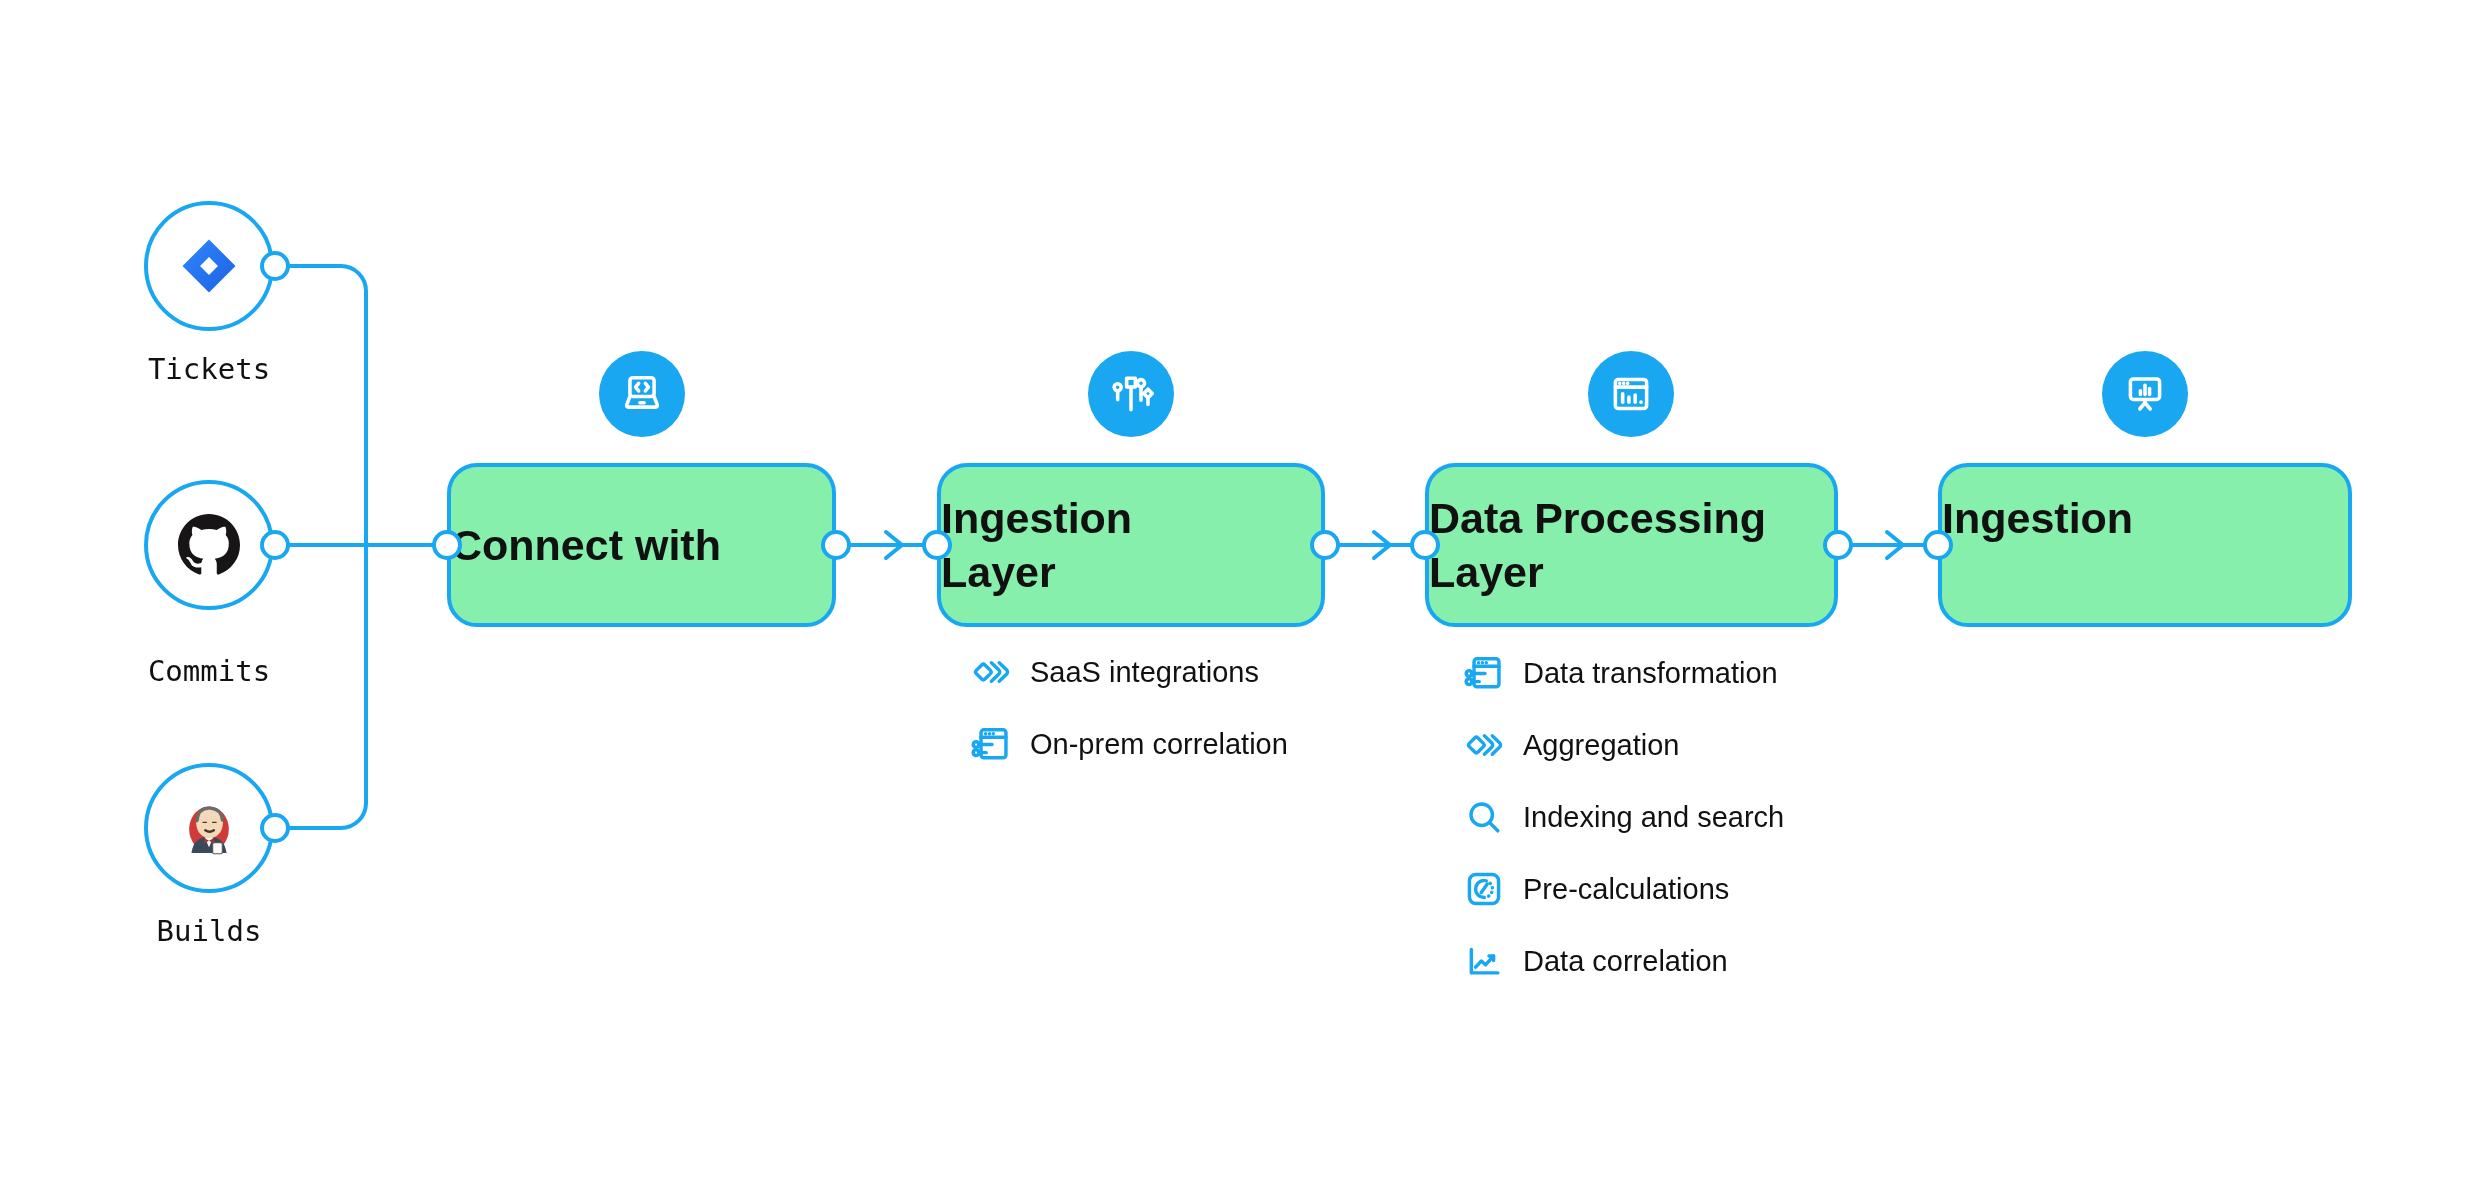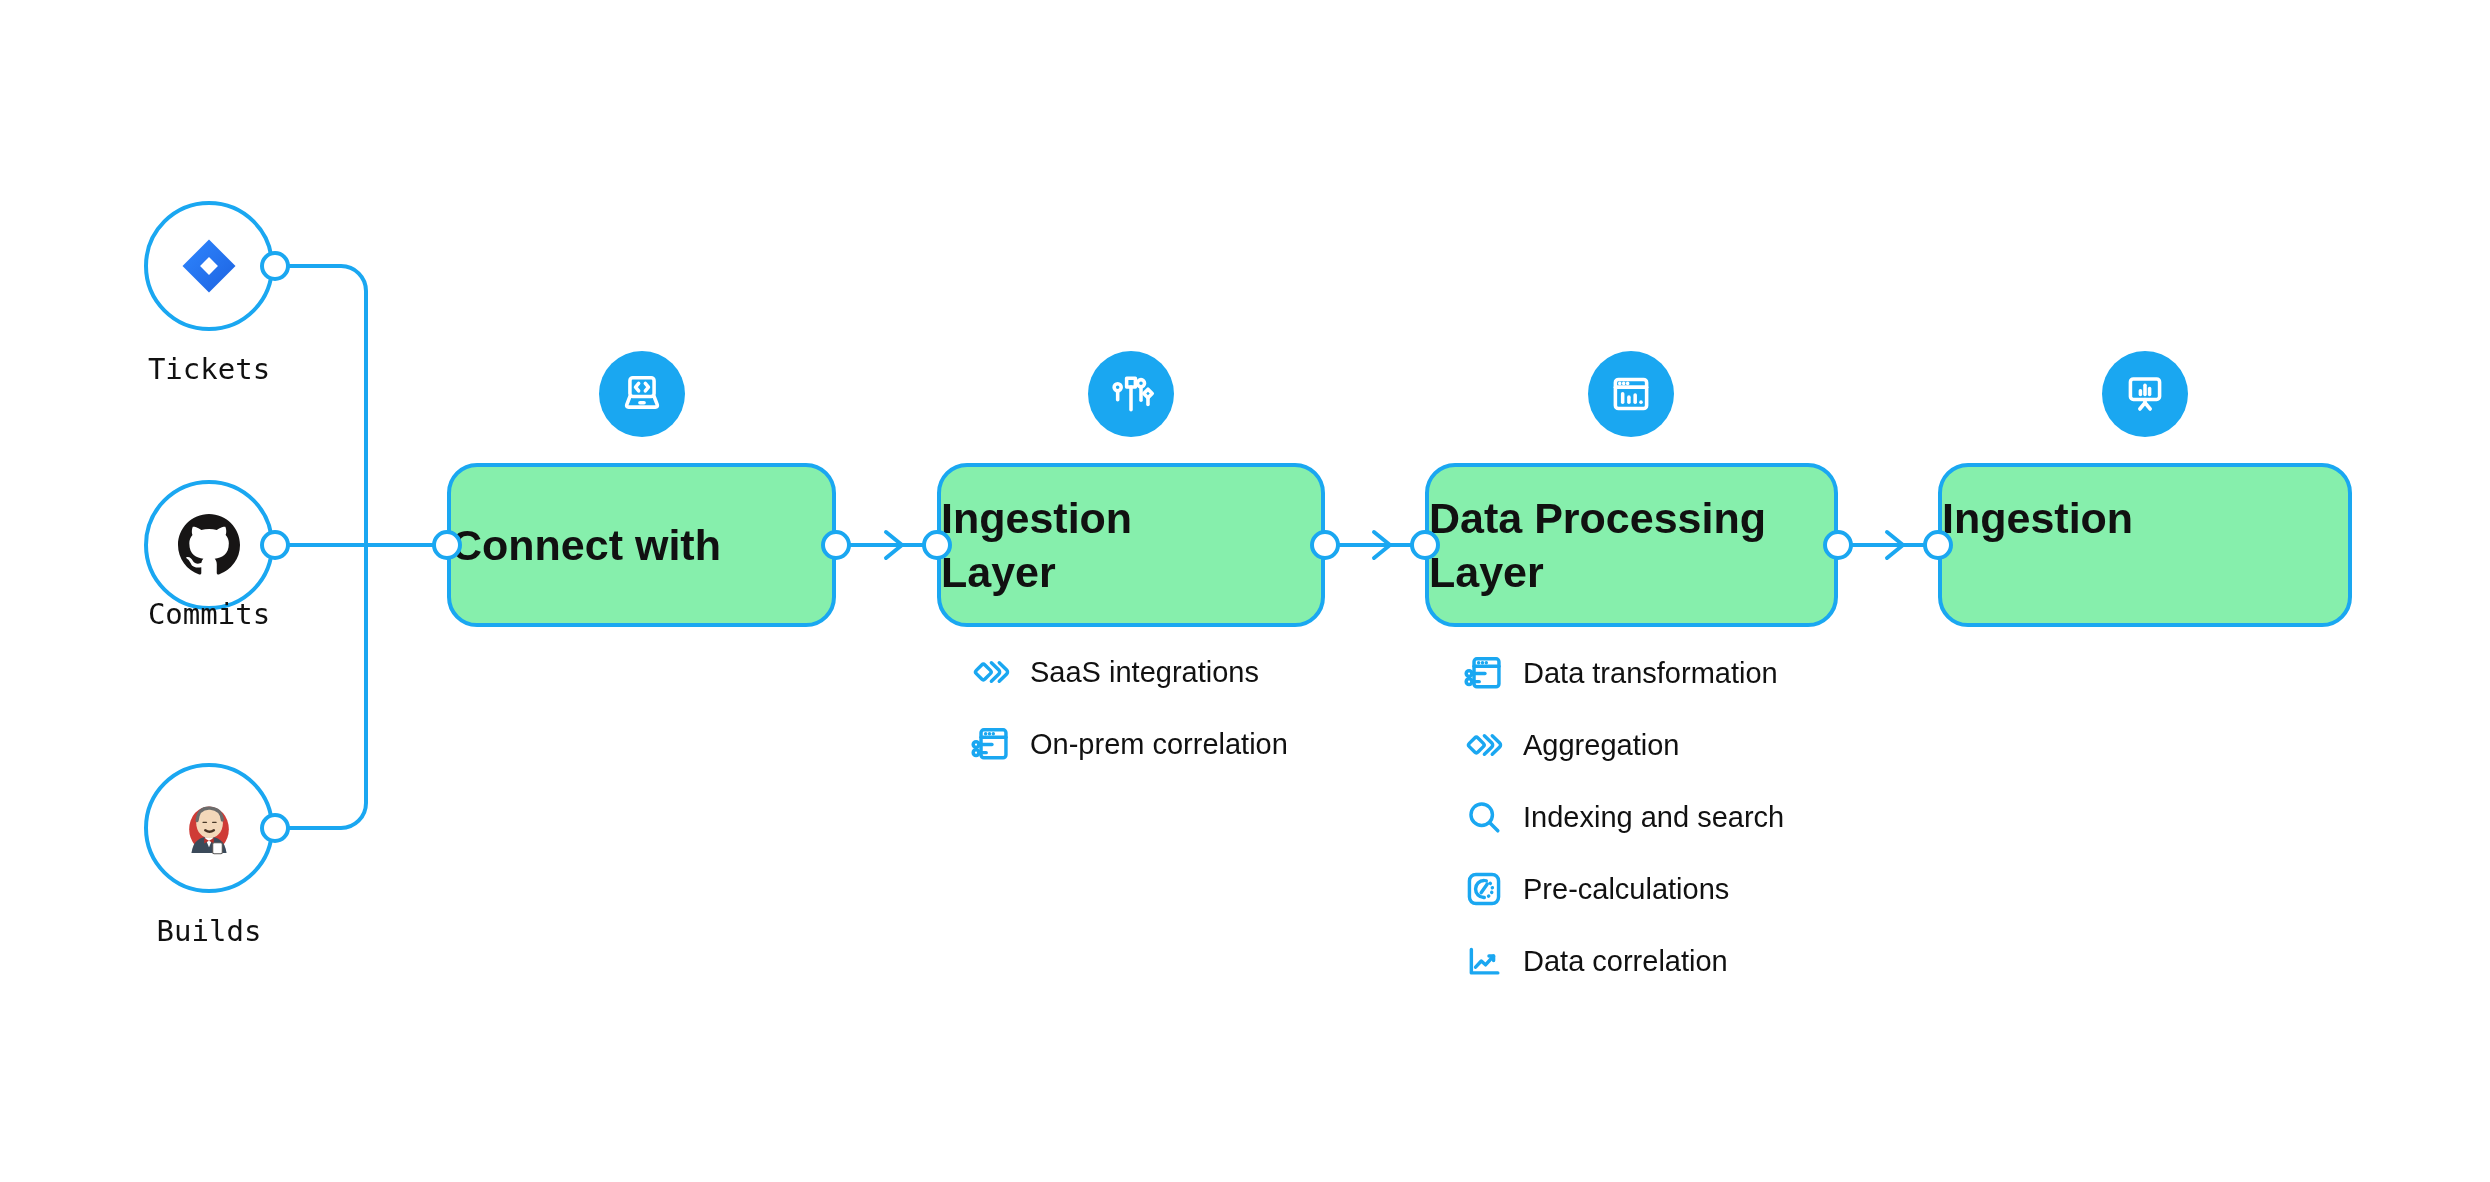--- a/index.html
+++ b/index.html
@@ -114,21 +114,21 @@
       <path d="M12 9.1 L14.9 12 L12 14.9 L9.1 12 Z" fill="#ffffff"></path>
     </svg>
   </div>
   <div class="source-label" style="left:79px;top:351px">Tickets</div>
 
   <div class="source" style="left:144px;top:480px">
     <svg width="62" height="62" viewBox="0 0 16 16">
       <path fill="#171515" d="M8 0C3.58 0 0 3.58 0 8c0 3.54 2.29 6.53 5.47 7.59.4.07.55-.17.55-.38 0-.19-.01-.82-.01-1.49-2.01.37-2.53-.49-2.69-.94-.09-.23-.48-.94-.82-1.13-.28-.15-.68-.52-.01-.53.63-.01 1.08.58 1.23.82.72 1.21 1.87.87 2.33.66.07-.52.28-.87.51-1.07-1.78-.2-3.64-.89-3.64-3.95 0-.87.31-1.59.82-2.15-.08-.2-.36-1.02.08-2.12 0 0 .67-.21 2.2.82.64-.18 1.32-.27 2-.27s1.36.09 2 .27c1.53-1.04 2.2-.82 2.2-.82.44 1.1.16 1.92.08 2.12.51.56.82 1.27.82 2.15 0 3.07-1.87 3.75-3.65 3.95.29.25.54.73.54 1.48 0 1.07-.01 1.93-.01 2.2 0 .21.15.46.55.38A8.01 8.01 0 0 0 16 8c0-4.42-3.58-8-8-8z"></path>
     </svg>
   </div>
-  <div class="source-label" style="left:79px;top:596px">Commits</div>
+  <div class="source-label" style="left:79px;top:653px">Commits</div>
 
   <div class="source" style="left:144px;top:763px">
     <svg width="68" height="68" viewBox="0 0 24 24">
       <ellipse cx="12" cy="12.4" rx="7" ry="8" fill="#cf3b36"></ellipse>
       <path d="M5.8 20.8 C6.4 16.4 9 15.1 12 15.1 C15 15.1 17.6 16.4 18.2 20.8 Z" fill="#3b4a5a"></path>
       <path d="M10.5 15.3 L12 18.8 L13.5 15.3 Z" fill="#ffffff"></path>
       <path d="M12 16.5 l-1.7 -1 v2 z M12 16.5 l1.7 -1 v2 z" fill="#b2302c"></path>
       <ellipse cx="12.2" cy="10.3" rx="4.7" ry="5.3" fill="#f3d8ba"></ellipse>
       <path d="M7.8 9.4 Q8.2 4.7 12.4 5 Q16.4 5.3 16.7 9.2" fill="none" stroke="#6b6b6b" stroke-width="1.1" stroke-linecap="round"></path>
       <path d="M9.9 10 h1.2 M13.3 10 h1.2" stroke="#4a3a2a" stroke-width="0.5" stroke-linecap="round"></path>

